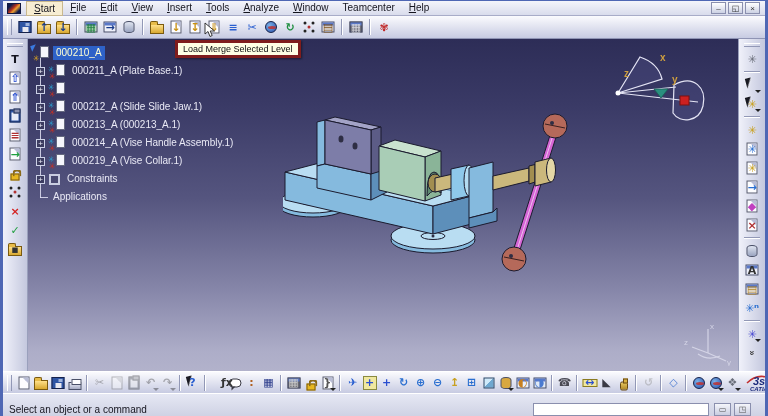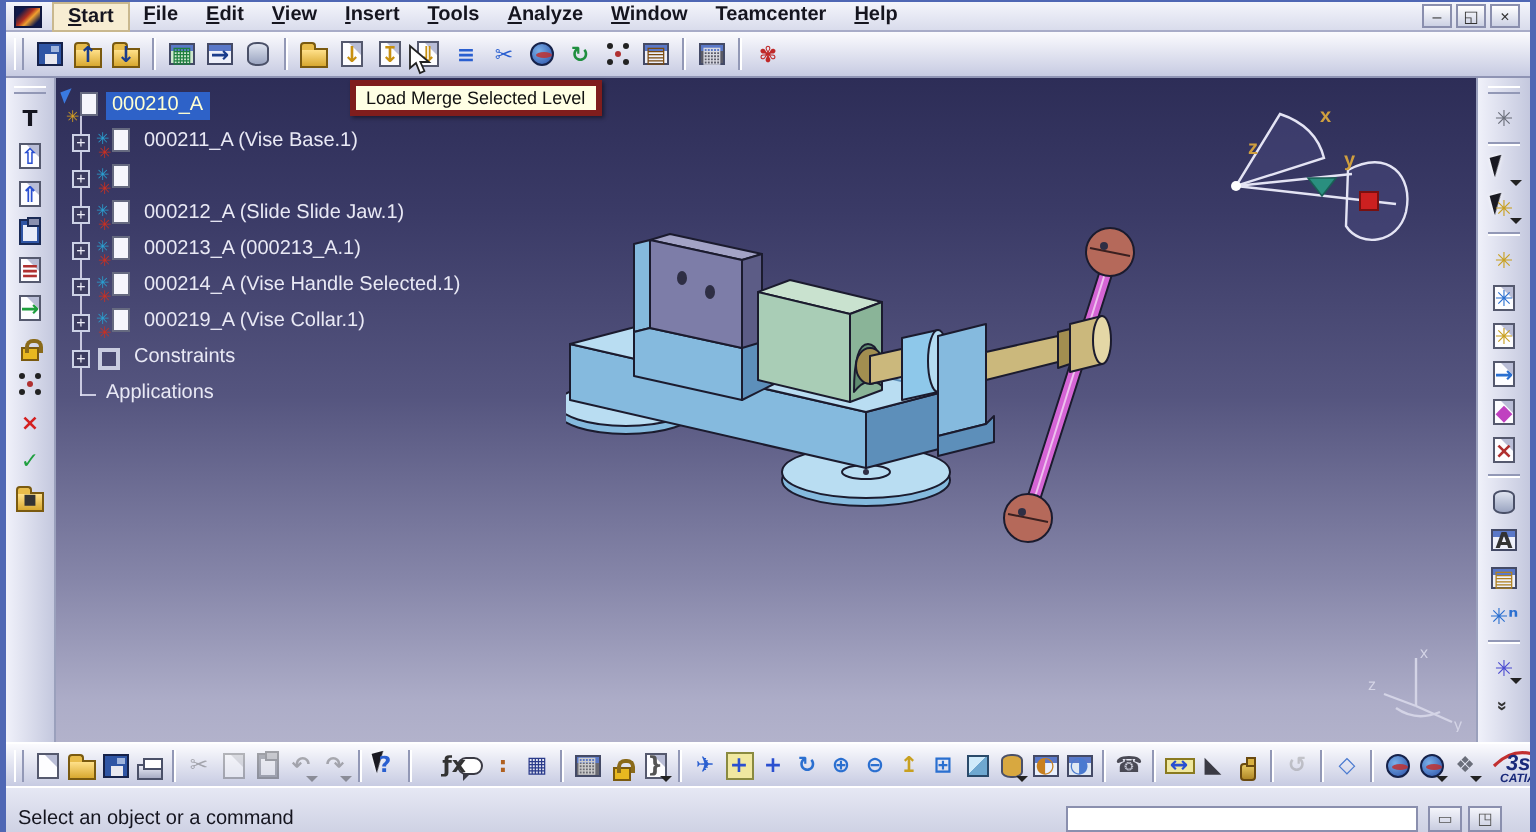--- a/index.html
+++ b/index.html
@@ -6,21 +6,21 @@
   *{box-sizing:border-box;}
   .win{width:768px;height:416px;position:relative;overflow:hidden;
        border-left:3px solid #4f67b4;border-right:3px solid #4f67b4;border-top:1px solid #4f67b4;
        background:#d9dcec;font-family:"Liberation Sans",sans-serif;}
 
   
   .menubar{height:15px;display:flex;align-items:center;background:linear-gradient(#f4f5fb,#d9dcec);
            border-bottom:1px solid #a8acc8;padding-left:2px;font-size:10px;color:#15151f;position:relative;}
   .logo{width:14px;height:11px;margin:0 5px 0 2px;border:1px solid #101840;
         background:linear-gradient(135deg,#101a4a 20%,#b03020 45%,#f0a030 60%,#101a4a 85%);}
-  .mitem{padding:0 7px;line-height:13px;white-space:nowrap;font-weight:bold;}
+  .mitem{padding:0 7px;line-height:13px;white-space:nowrap;}
   .mitem.hl{background:#f7edd2;border:1px solid #c9b88e;}
   .wbtns{position:absolute;right:5px;top:1px;display:flex;gap:2px;}
   .wbtn{width:15px;height:12px;font-size:8px;line-height:11px;text-align:center;color:#333;
         background:linear-gradient(#ffffff,#ccd1e4);border:1px solid #8a8fae;}
 
   
   .toolbar{height:23px;background:linear-gradient(#fbfbfe,#c7cbe2);border-bottom:1px solid #8f94b4;
            display:flex;align-items:center;padding-left:3px;gap:1px;}
   .bbar{height:22px;background:linear-gradient(#fbfbfe,#c7cbe2);border-top:1px solid #ffffff;
         display:flex;align-items:center;padding-left:3px;gap:0;}
@@ -281,21 +281,21 @@
               </span>
               <span class="tlabel sel">000210_A</span>
             </div>
             <div class="trow t-product">
               <span class="texp">+</span>
               <span class="tico">
                 <i class="pg"></i>
                 <i class="g1" style="color:#2a9fd0">✳</i>
                 <i class="g2" style="color:#cc3020">✳</i>
               </span>
-              <span class="tlabel">000211_A (Vise Base.1)</span>
+              <span class="tlabel">000211_A (Plate Base.1)</span>
             </div>
             <div class="trow t-product">
               <span class="texp">+</span>
               <span class="tico">
                 <i class="pg"></i>
                 <i class="g1" style="color:#2a9fd0">✳</i>
                 <i class="g2" style="color:#cc3020">✳</i>
               </span>
             </div>
             <div class="trow t-product">
@@ -316,21 +316,21 @@
               </span>
               <span class="tlabel">000213_A (000213_A.1)</span>
             </div>
             <div class="trow t-product">
               <span class="texp">+</span>
               <span class="tico">
                 <i class="pg"></i>
                 <i class="g1" style="color:#2a9fd0">✳</i>
                 <i class="g2" style="color:#cc3020">✳</i>
               </span>
-              <span class="tlabel">000214_A (Vise Handle Selected.1)</span>
+              <span class="tlabel">000214_A (Vise Handle Assembly.1)</span>
             </div>
             <div class="trow t-product">
               <span class="texp">+</span>
               <span class="tico">
                 <i class="pg"></i>
                 <i class="g1" style="color:#2a9fd0">✳</i>
                 <i class="g2" style="color:#cc3020">✳</i>
               </span>
               <span class="tlabel">000219_A (Vise Collar.1)</span>
             </div>

